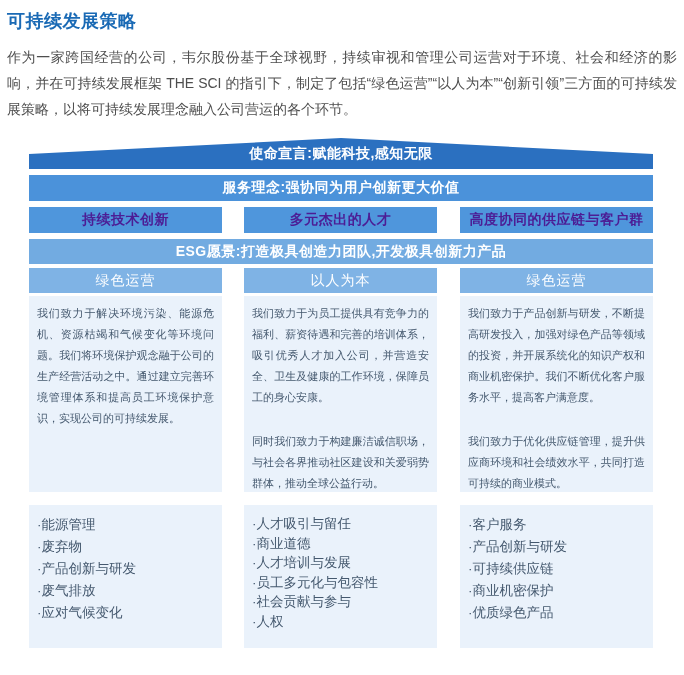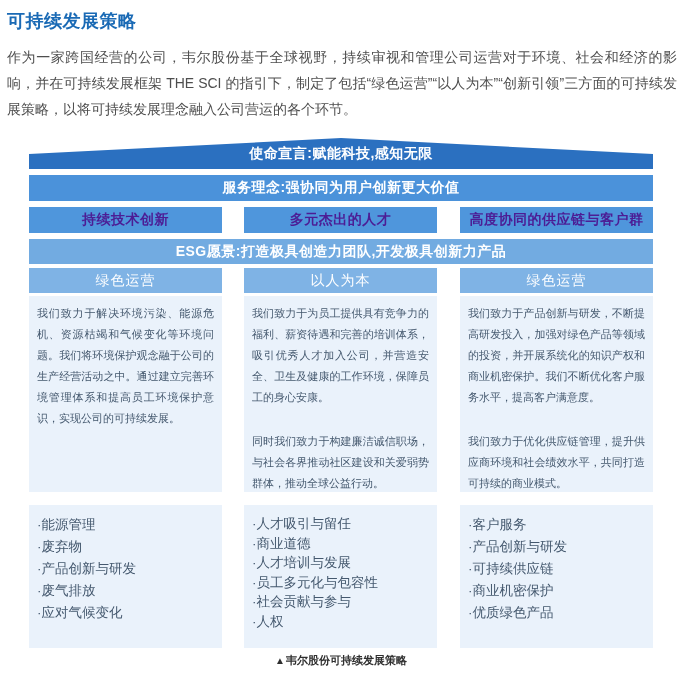--- a/index.html
+++ b/index.html
@@ -154,17 +154,14 @@
     <ul class="col-list col-3">
       <li>·客户服务</li>
       <li>·产品创新与研发</li>
       <li>·可持续供应链</li>
       <li>·商业机密保护</li>
       <li>·优质绿色产品</li>
     </ul>
 
   </div>
 
-  <div class="caption">
-    <span class="tri">▲</span><span>韦尔股份可持续发展策略</span>
-  </div>
 
 </div>
 
 </body></html>

